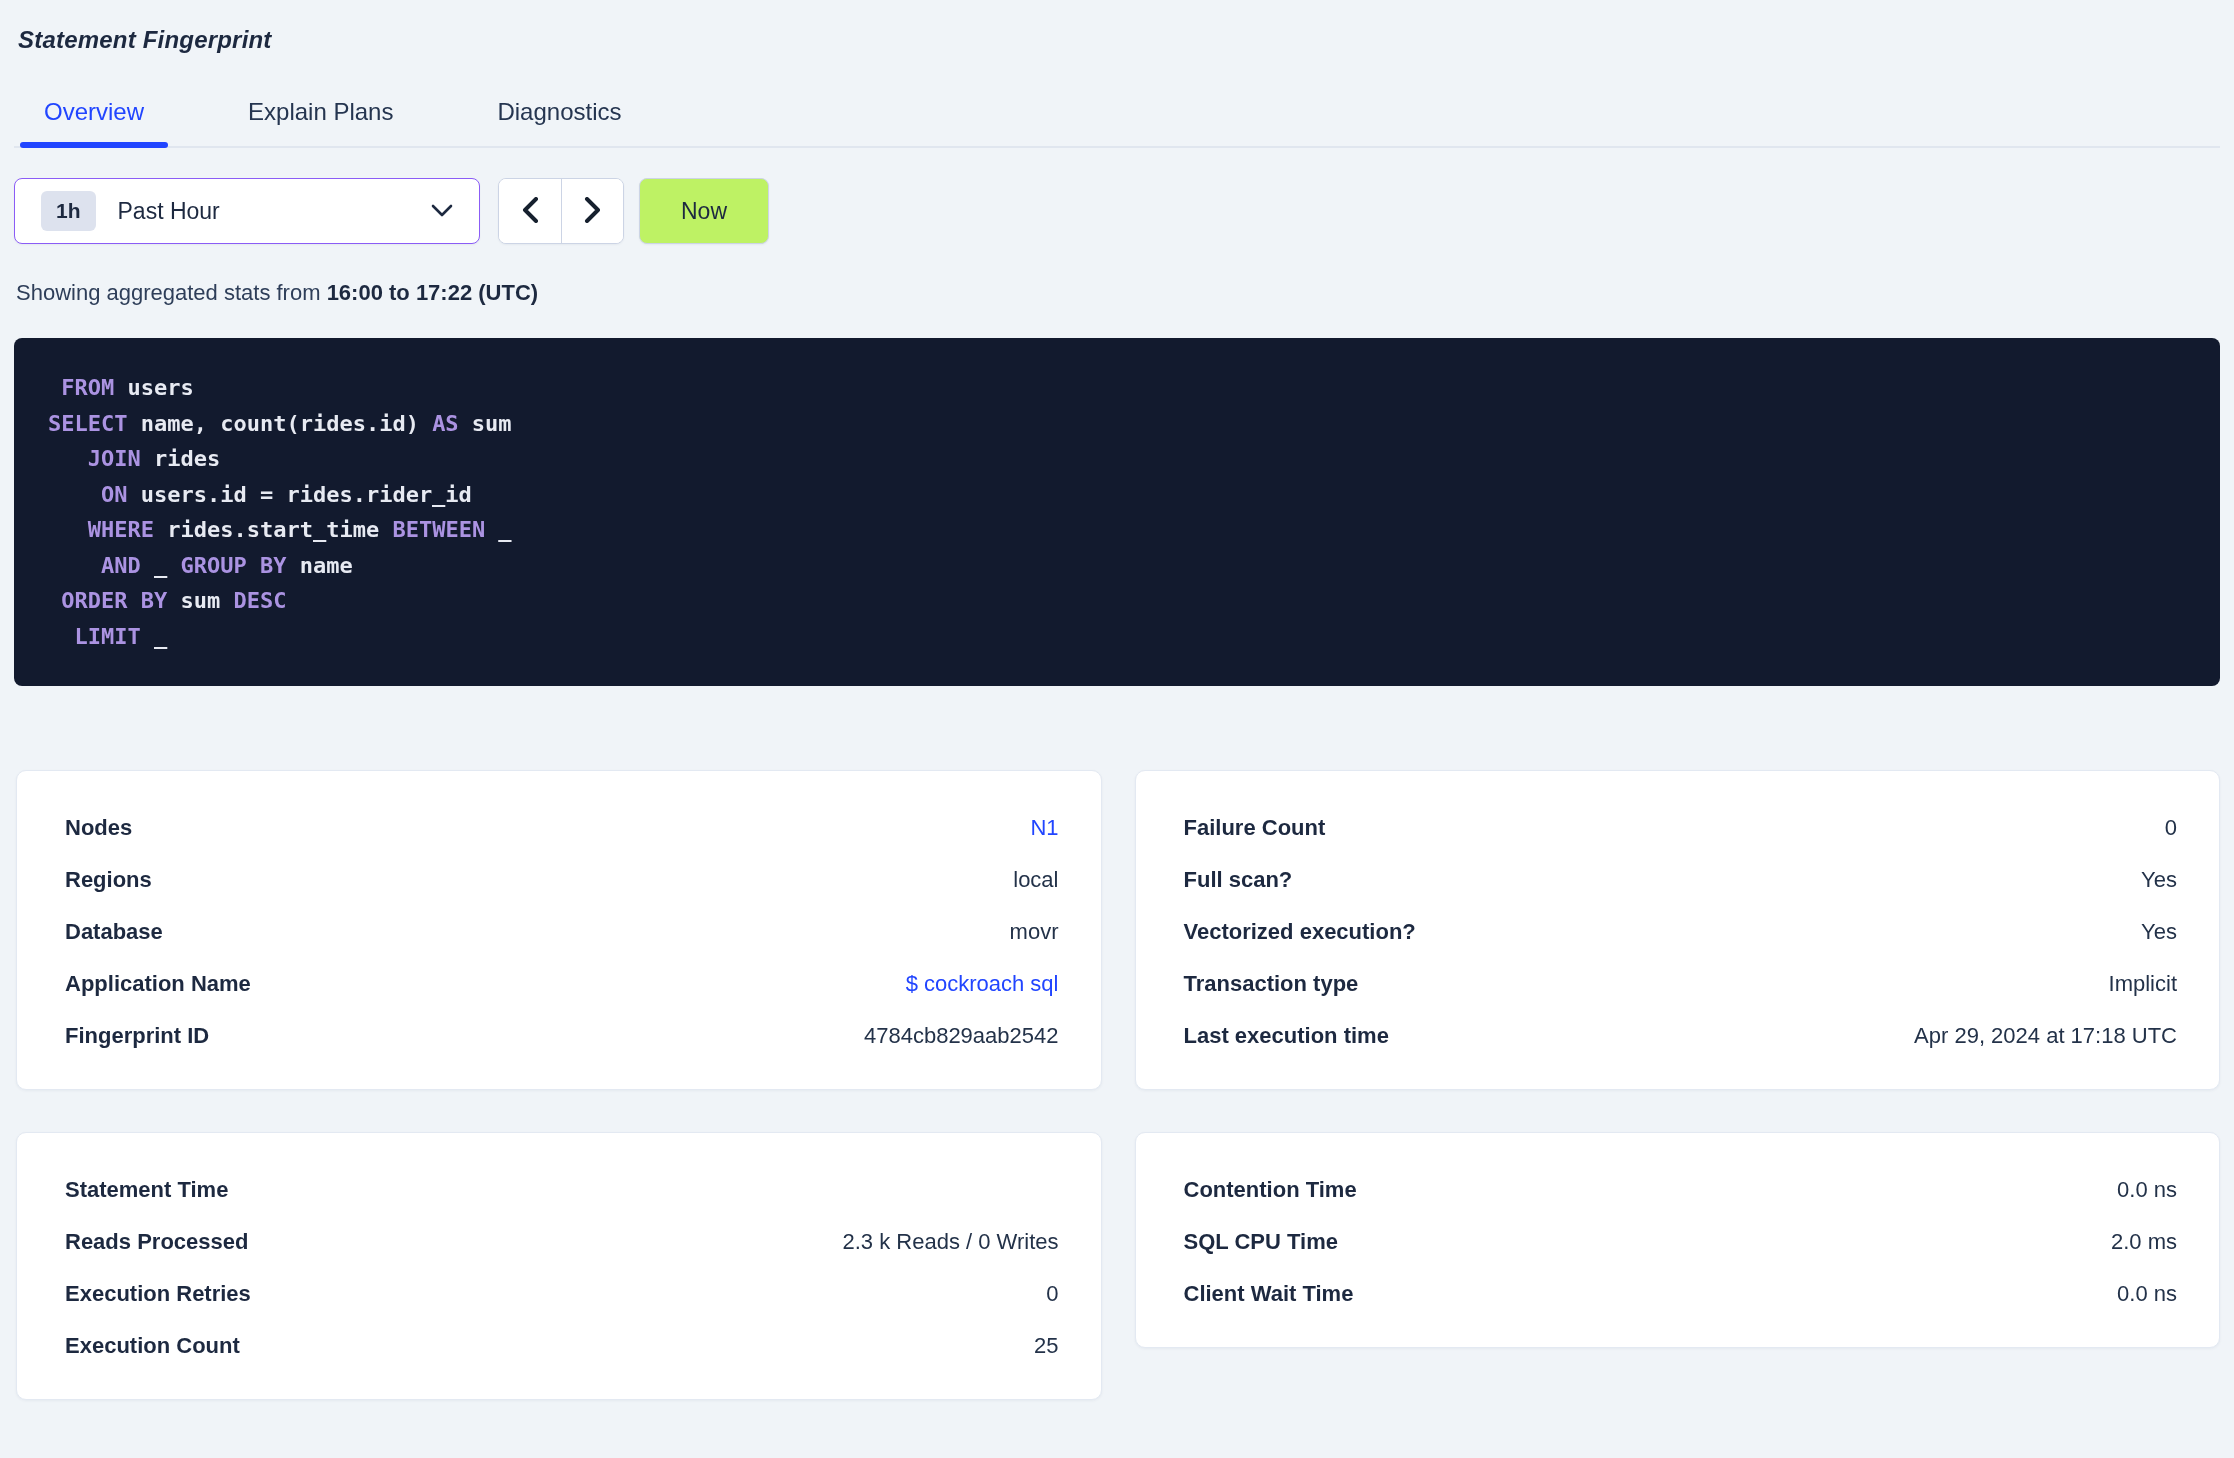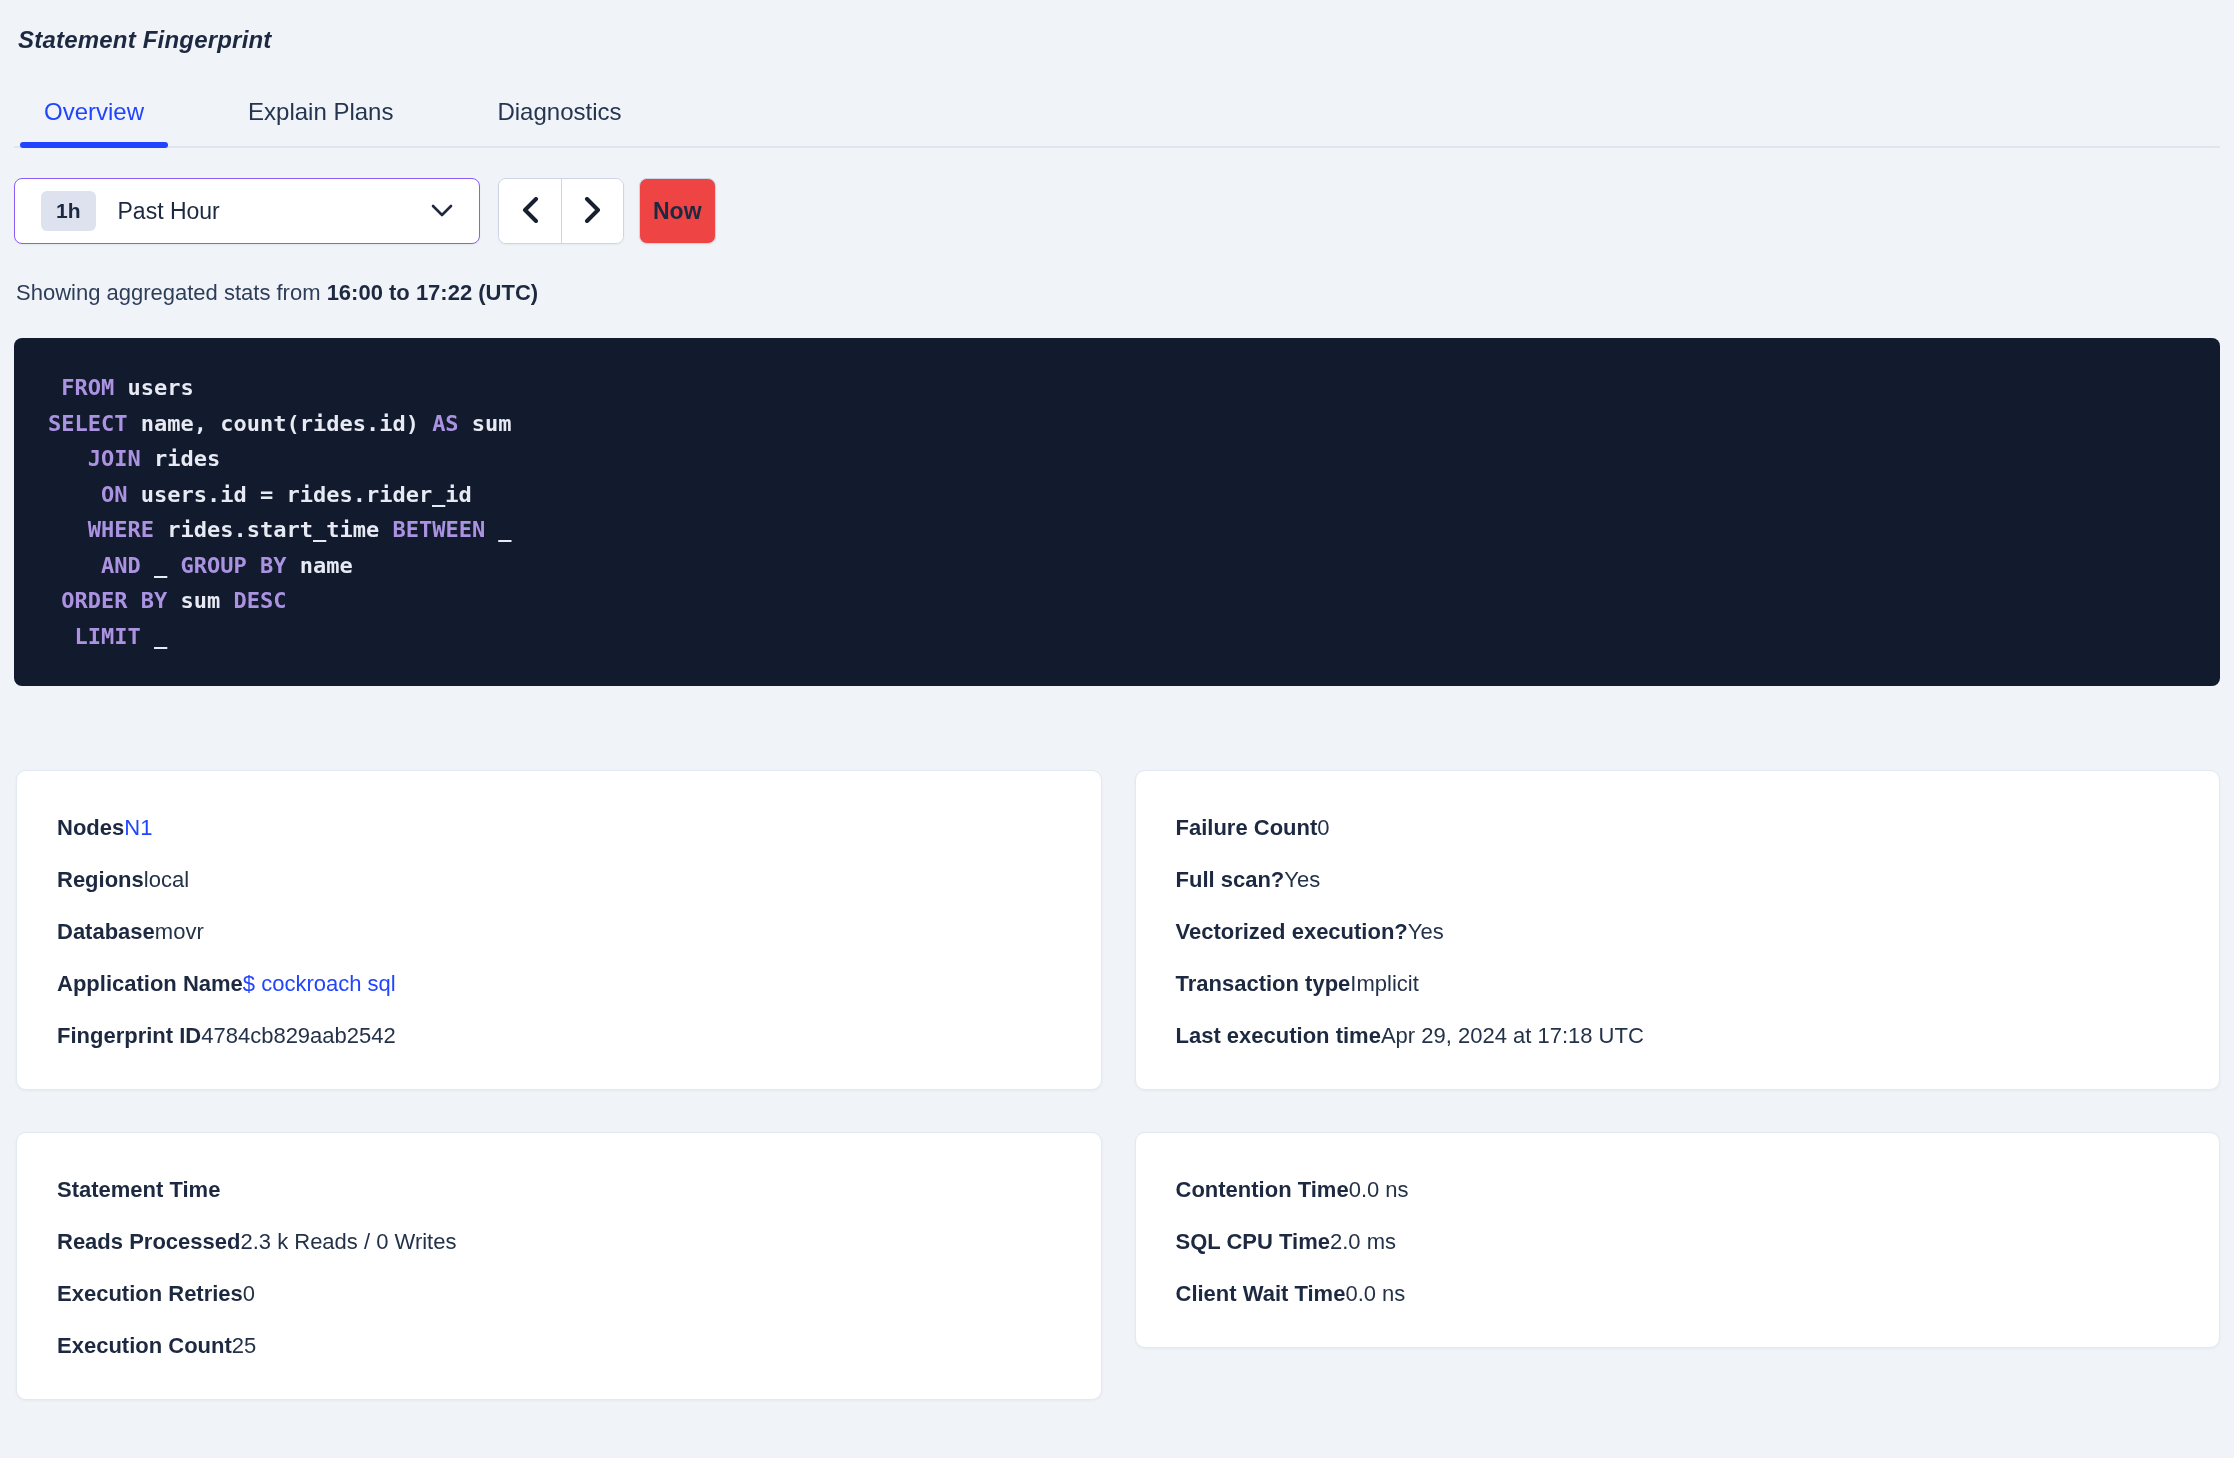--- a/index.html
+++ b/index.html
@@ -60,24 +60,24 @@
     overflow:hidden;background:#fff;height:66px;
     box-shadow:0 1px 2px rgba(20,40,80,.05);
   }
   .nav-button{
     width:62px;display:flex;align-items:center;justify-content:center;
     background:#fff;border:none;cursor:pointer;padding:0;
   }
   .nav-button + .nav-button{border-left:1px solid var(--ctrl-border);}
 
   .now-button{
-    margin-left:15px;height:66px;padding:0 13px;background:#ef4444;
+    margin-left:15px;height:66px;padding:0 41px;background:#bef264;
     border:1px solid var(--ctrl-border);border-radius:8px;
     font-family:"Liberation Sans",sans-serif;
-    font-weight:700;font-size:23px;color:var(--navy);
+    font-weight:400;font-size:23px;color:var(--navy);
     display:flex;align-items:center;justify-content:center;cursor:pointer;
     box-shadow:0 1px 2px rgba(20,40,80,.05);
   }
 
   .stats-line{margin-top:36px;font-size:22px;color:var(--text-mid);padding-left:2px;}
   .stats-line .bold{font-weight:700;color:var(--navy);margin-top:32px;}
 
   .sql-box{
     margin-top:32px;background:var(--sql-bg);border-radius:8px;
     padding:32px 36px 32px 34px;min-height:346px;
@@ -93,22 +93,22 @@
   .cards{
     display:grid;grid-template-columns:1fr 1fr;column-gap:33px;row-gap:42px;
     margin-top:84px;align-items:start;padding-left:2px;
   }
   .card{
     background:#fff;border:1px solid var(--card-border);border-radius:10px;
     padding:31px 42px 27px 40px;
     box-shadow:0 1px 3px rgba(25,45,85,.05);
   }
   .stat-row{
-    display:flex;justify-content:flex-start;align-items:flex-start;
-    padding:13px 0;font-size:22px;
+    display:flex;justify-content:space-between;align-items:flex-start;
+    padding:13px 0;font-size:22px;margin-left:8px;
   }
   .stat-label{font-weight:700;color:var(--navy);white-space:nowrap;}
   .stat-value-wrap{display:flex;flex-direction:column;align-items:flex-end;}
   .stat-value{color:var(--text-dark);text-align:right;}
   .stat-value.link{color:var(--accent-blue);cursor:pointer;}
   .stat-sub{font-size:21px;color:var(--text-mid);margin-top:12px;text-align:right;}
 </style>
 </head>
 <body>
 

